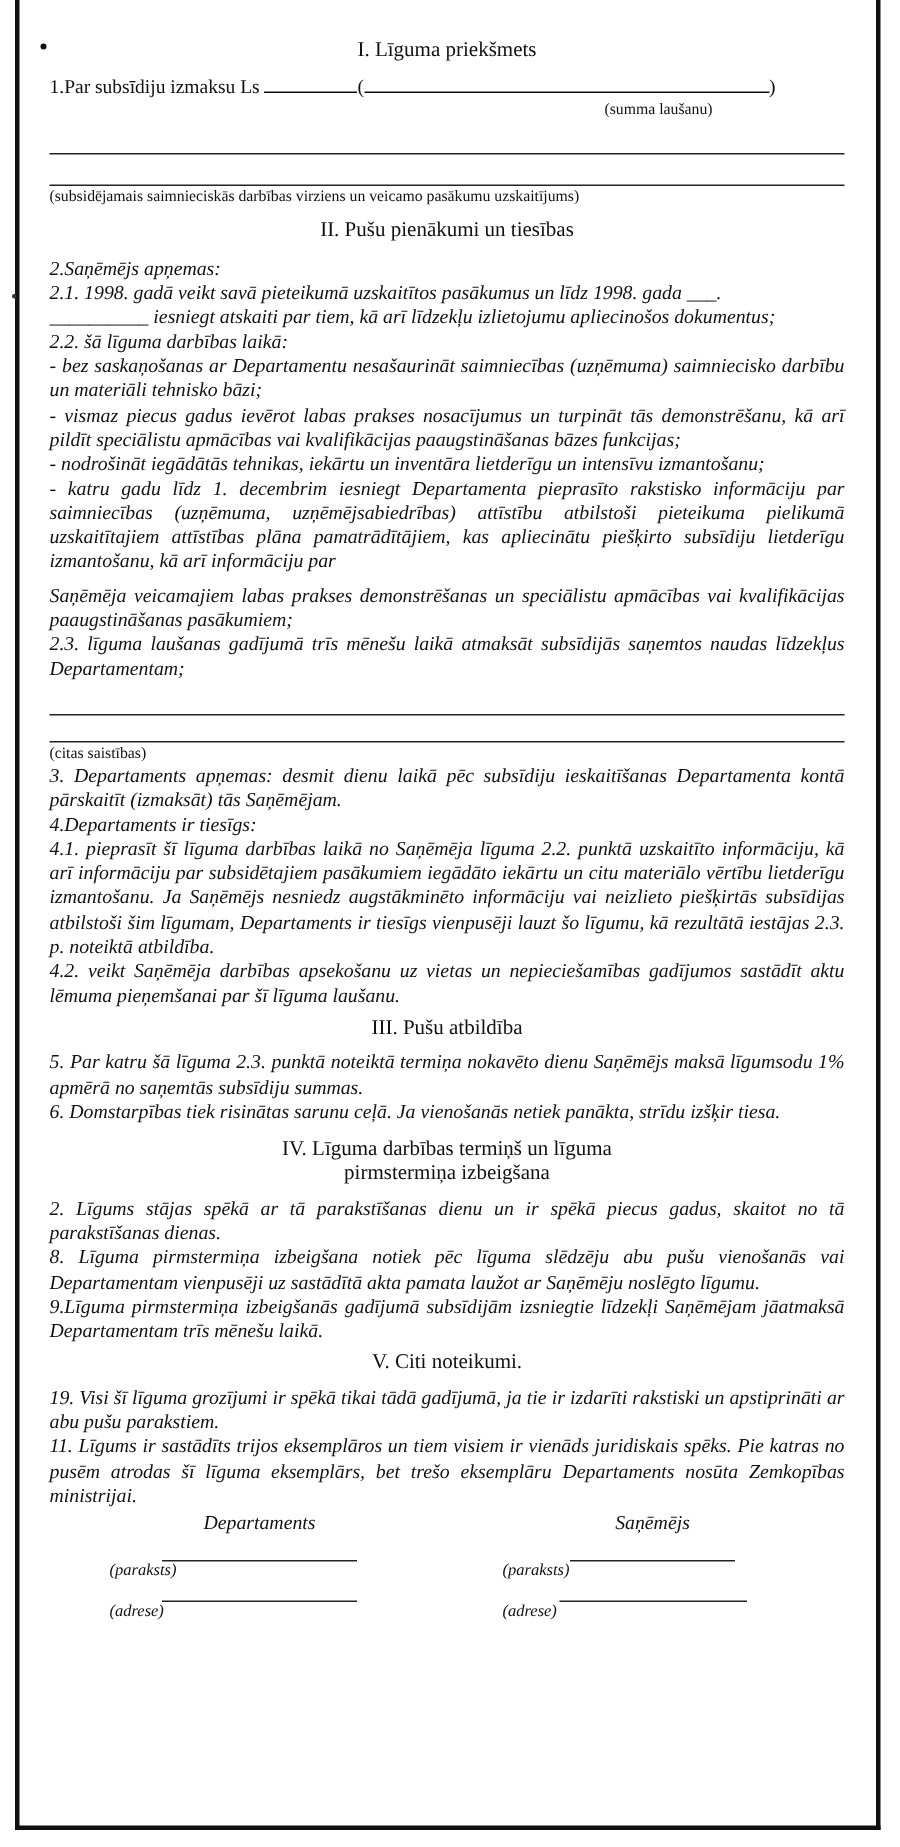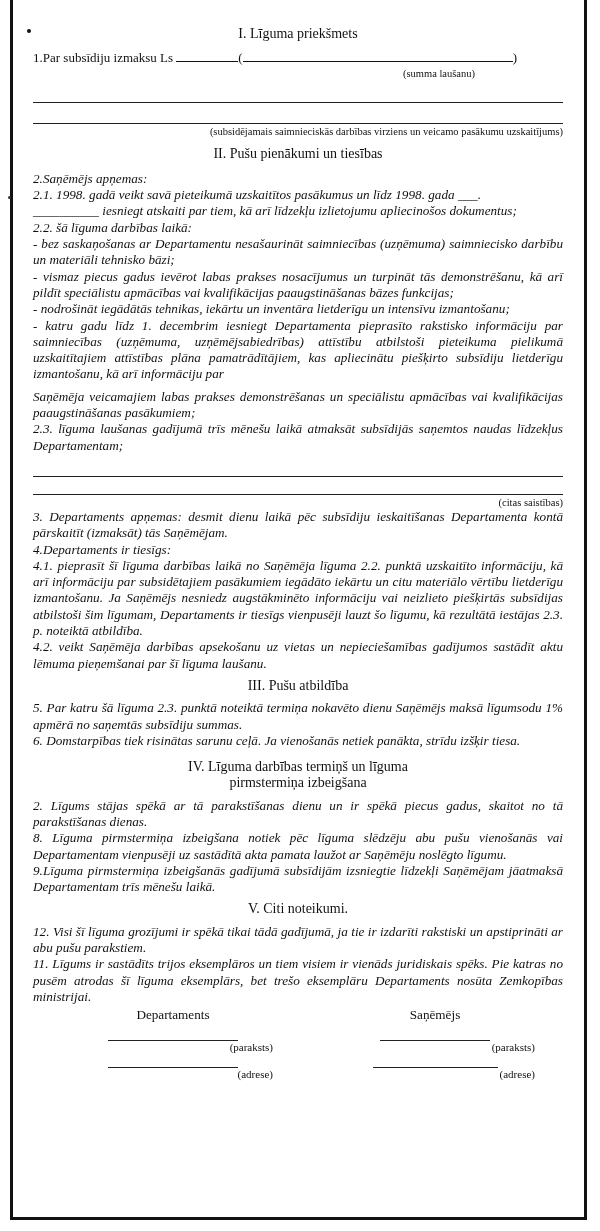--- a/index.html
+++ b/index.html
@@ -7,25 +7,25 @@
          font-family: "Liberation Serif", "DejaVu Serif", serif; color: #111; }
   .frame { position: absolute; left: 10px; top: -4px; width: 577px; height: 1224px;
            border-left: 3px solid #111; border-right: 3px solid #111; border-bottom: 3px solid #111;
            box-sizing: border-box; }
   .dot { position: absolute; left: 27px; top: 29px; width: 4px; height: 4px; border-radius: 50%; background: #111; }
   .dot2 { position: absolute; left: 8px; top: 196px; width: 3px; height: 3px; border-radius: 50%; background: #333; }
   .content { position: absolute; left: 33px; top: 26px; width: 530px; font-size: 13.2px; line-height: 16.3px; }
   .h { text-align: center; font-size: 14px; margin: 0; }
   p { margin: 0; text-align: justify; font-style: italic; }
   .line { border-top: 1px solid #222; height: 0; }
-  .small { font-size: 10.5px; text-align: right; line-height: 12px; }
+  .small { font-size: 10.5px; text-align: left; line-height: 12px; }
   .ls-row { margin-top: 7px; font-size: 13px; white-space: nowrap; }
   .blank { display: inline-block; border-bottom: 1px solid #111; height: 12px; vertical-align: baseline; }
   .sig { display: flex; justify-content: space-between; margin-top: 2px; }
-  .sigcol { width: 200px; text-align: center; }
+  .sigcol { width: 200px; text-align: center; font-style: italic; }
   .sigline { border-top: 1px solid #222; margin: 0 auto; }
 </style>
 </head>
 <body>
 
 <div class="frame"></div>
 <div class="dot"></div>
 <div class="dot2"></div>
 
 <div class="content">
@@ -63,21 +63,21 @@
   <p>5. Par katru šā līguma 2.3. punktā noteiktā termiņa nokavēto dienu Saņēmējs maksā līgumsodu 1% apmērā no saņemtās subsīdiju summas.</p>
   <p>6. Domstarpības tiek risinātas sarunu ceļā. Ja vienošanās netiek panākta, strīdu izšķir tiesa.</p>
 
   <div class="h" style="margin-top:10px;">IV. Līguma darbības termiņš un līguma</div>
   <div class="h" style="margin-bottom:6px;">pirmstermiņa izbeigšana</div>
   <p>2. Līgums stājas spēkā ar tā parakstīšanas dienu un ir spēkā piecus gadus, skaitot no tā parakstīšanas dienas.</p>
   <p>8. Līguma pirmstermiņa izbeigšana notiek pēc līguma slēdzēju abu pušu vienošanās vai Departamentam vienpusēji uz sastādītā akta pamata laužot ar Saņēmēju noslēgto līgumu.</p>
   <p>9.Līguma pirmstermiņa izbeigšanās gadījumā subsīdijām izsniegtie līdzekļi Saņēmējam jāatmaksā Departamentam trīs mēnešu laikā.</p>
 
   <div class="h" style="margin-top:6px; margin-bottom:6px;">V. Citi noteikumi.</div>
-  <p>12. Visi šī līguma grozījumi ir spēkā tikai tādā gadījumā, ja tie ir izdarīti rakstiski un apstiprināti ar abu pušu parakstiem.</p>
+  <p>19. Visi šī līguma grozījumi ir spēkā tikai tādā gadījumā, ja tie ir izdarīti rakstiski un apstiprināti ar abu pušu parakstiem.</p>
   <p>11. Līgums ir sastādīts trijos eksemplāros un tiem visiem ir vienāds juridiskais spēks. Pie katras no pusēm atrodas šī līguma eksemplārs, bet trešo eksemplāru Departaments nosūta Zemkopības ministrijai.</p>
 
   <div class="sig">
     <div class="sigcol" style="margin-left:40px;">
       <div>Departaments</div>
       <div class="sigline" style="width:130px; margin-top:16px;"></div>
       <div class="small" style="font-size:11px;">(paraksts)</div>
       <div class="sigline" style="width:130px; margin-top:14px;"></div>
       <div class="small" style="font-size:11px;">(adrese)</div>
     </div>

